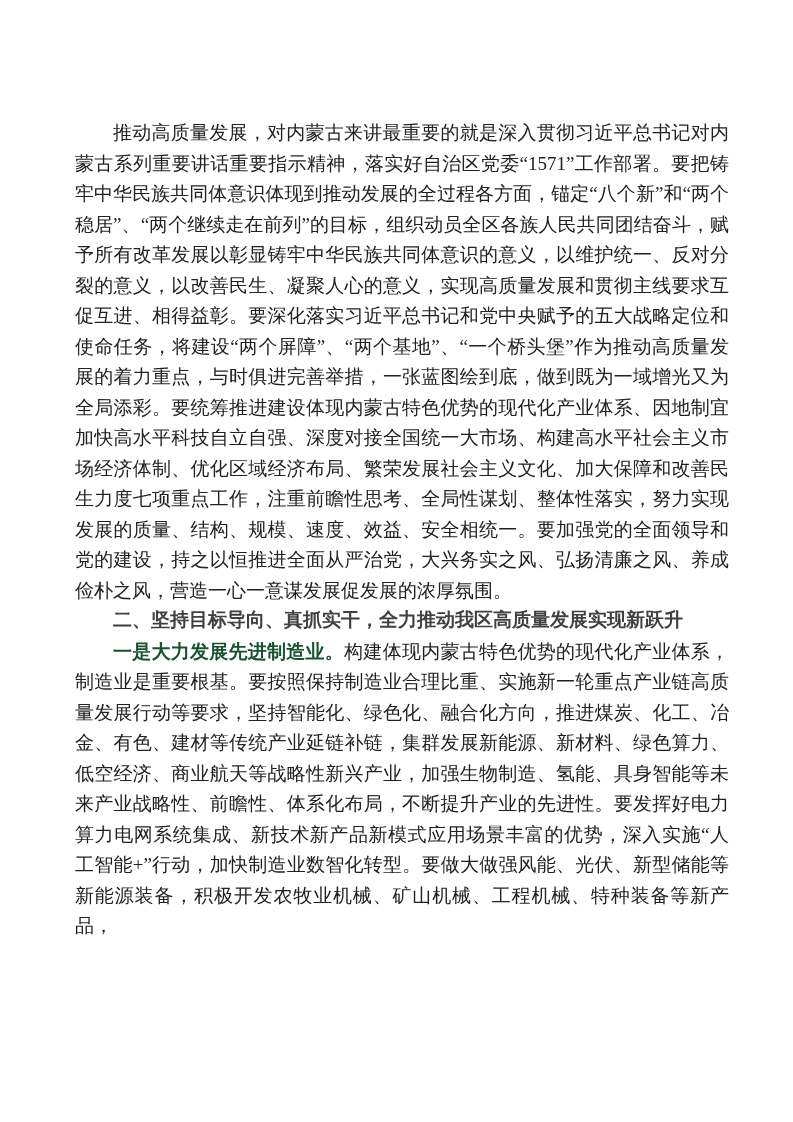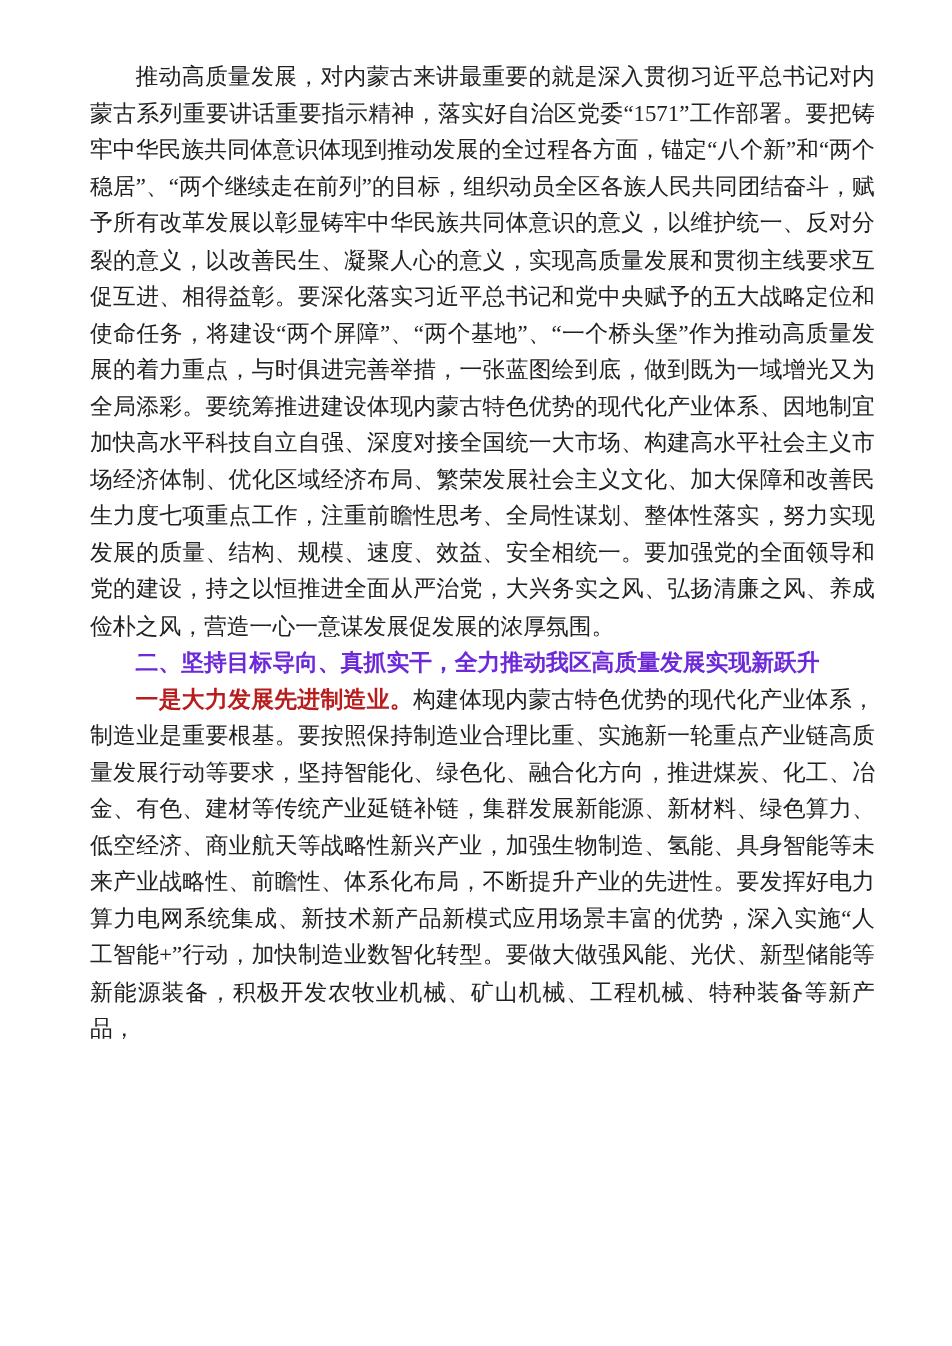--- a/index.html
+++ b/index.html
@@ -7,42 +7,42 @@
     width: 793px;
     height: 1122px;
     background: #ffffff;
     overflow: hidden;
   }
   .page {
     box-sizing: border-box;
     width: 793px;
     height: 1122px;
     background: #ffffff;
-    padding: 50px 64px 0 75px;
+    padding: 118px 64px 0 75px;
   }
   .doc p {
     margin: 0;
     padding: 0;
     text-align: justify;
     text-indent: 2em;
     font-size: 19px;
     line-height: 30.5px;
     color: #212121;
     font-family: "Liberation Serif", "DejaVu Serif", serif;
     font-weight: normal;
   }
   .doc p.heading {
     font-family: Liberation Mono, monospace;
     font-weight: bold;
-    color: #6d28d9;
+    color: #404040;
   }
   .doc p.body b {
     font-family: "Liberation Sans", "DejaVu Sans", sans-serif;
     font-weight: bold;
-    color: #b91c1c;
+    color: #14532d;
   }
 </style>
 </head>
 <body>
 
 <div class="page">
   <div class="doc">
       <p class="body"><span>推动高质量发展，对内蒙古来讲最重要的就是深入贯彻习近平总书记对内蒙古系列重要讲话重要指示精神，落实好自治区党委“1571”工作部署。要把铸牢中华民族共同体意识体现到推动发展的全过程各方面，锚定“八个新”和“两个稳居”、“两个继续走在前列”的目标，组织动员全区各族人民共同团结奋斗，赋予所有改革发展以彰显铸牢中华民族共同体意识的意义，以维护统一、反对分裂的意义，以改善民生、凝聚人心的意义，实现高质量发展和贯彻主线要求互促互进、相得益彰。要深化落实习近平总书记和党中央赋予的五大战略定位和使命任务，将建设“两个屏障”、“两个基地”、“一个桥头堡”作为推动高质量发展的着力重点，与时俱进完善举措，一张蓝图绘到底，做到既为一域增光又为全局添彩。要统筹推进建设体现内蒙古特色优势的现代化产业体系、因地制宜加快高水平科技自立自强、深度对接全国统一大市场、构建高水平社会主义市场经济体制、优化区域经济布局、繁荣发展社会主义文化、加大保障和改善民生力度七项重点工作，注重前瞻性思考、全局性谋划、整体性落实，努力实现发展的质量、结构、规模、速度、效益、安全相统一。要加强党的全面领导和党的建设，持之以恒推进全面从严治党，大兴务实之风、弘扬清廉之风、养成俭朴之风，营造一心一意谋发展促发展的浓厚氛围。</span></p>
       <p class="heading"><span>二、坚持目标导向、真抓实干，全力推动我区高质量发展实现新跃升</span></p>
       <p class="body"><b>一是大力发展先进制造业。</b><span>构建体现内蒙古特色优势的现代化产业体系，制造业是重要根基。要按照保持制造业合理比重、实施新一轮重点产业链高质量发展行动等要求，坚持智能化、绿色化、融合化方向，推进煤炭、化工、冶金、有色、建材等传统产业延链补链，集群发展新能源、新材料、绿色算力、低空经济、商业航天等战略性新兴产业，加强生物制造、氢能、具身智能等未来产业战略性、前瞻性、体系化布局，不断提升产业的先进性。要发挥好电力算力电网系统集成、新技术新产品新模式应用场景丰富的优势，深入实施“人工智能+”行动，加快制造业数智化转型。要做大做强风能、光伏、新型储能等新能源装备，积极开发农牧业机械、矿山机械、工程机械、特种装备等新产品，</span></p>

